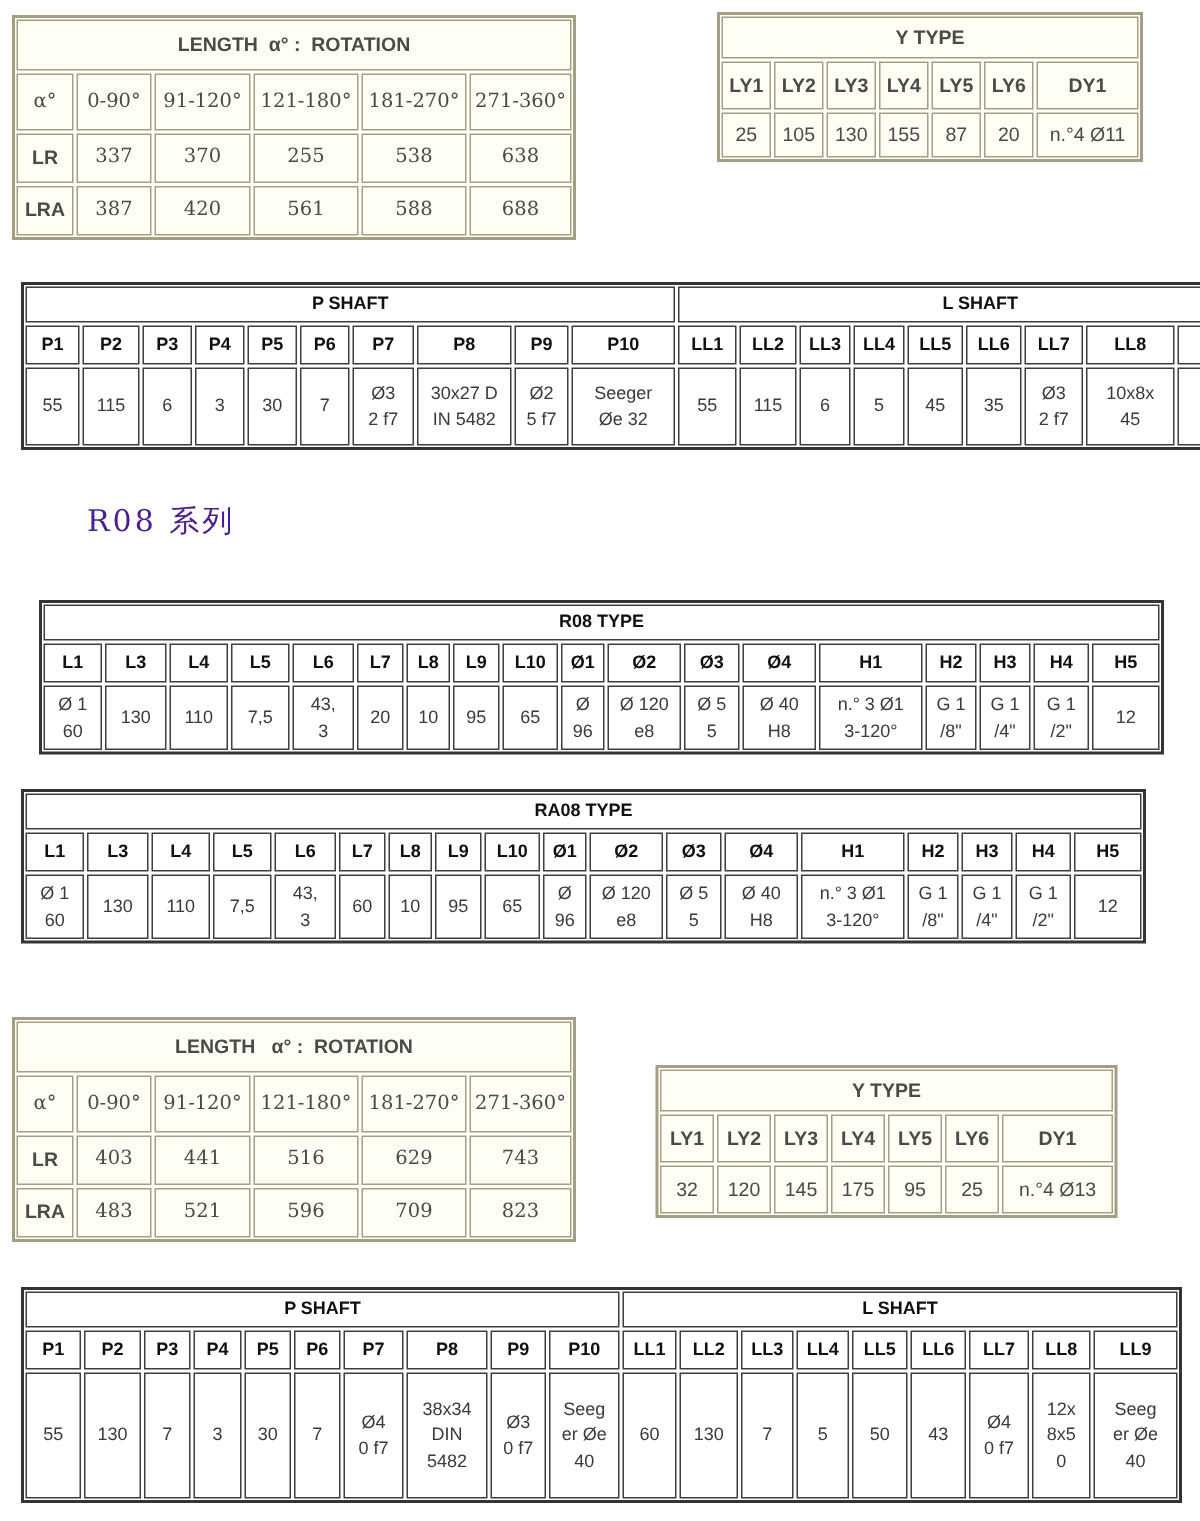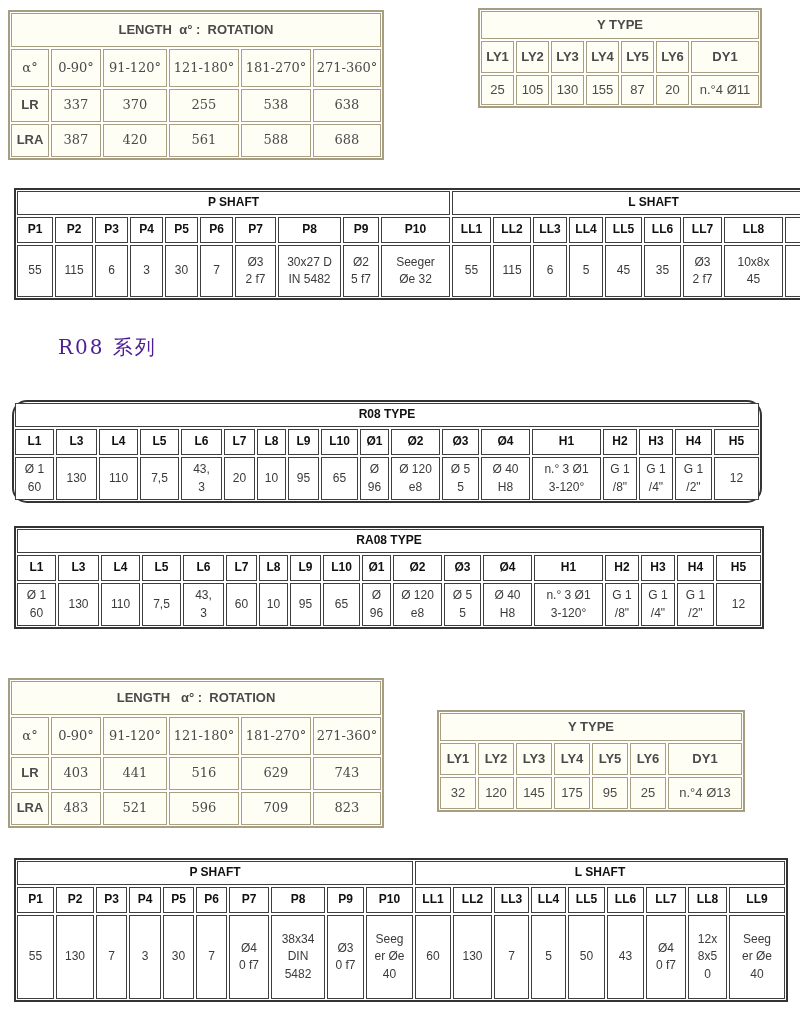--- a/index.html
+++ b/index.html
@@ -121,21 +121,21 @@
       <div class="cell">Ø3
 2 f7</div>
       <div class="cell">10x8x
 45</div>
       <div class="cell">Seeger
 Øe 32</div>
   </div>
 
   <div class="doc-heading">R08 系列</div>
 
-  <div class="gtable dark" style="left:12px;top:400px;grid-template-columns:39px 41px 39px 39px 41px 31px 29px 31px 37px 29px 49px 37px 49px 69px 34px 34px 37px 45px;grid-template-rows:24px 26px 43px;border-radius:15px;">
+  <div class="gtable dark" style="left:26px;top:400px;grid-template-columns:39px 41px 39px 39px 41px 31px 29px 31px 37px 29px 49px 37px 49px 69px 34px 34px 37px 45px;grid-template-rows:24px 26px 43px;">
     <div class="cell th span-all">R08 TYPE</div>
     <div class="cell th">L1</div>
       <div class="cell th">L3</div>
       <div class="cell th">L4</div>
       <div class="cell th">L5</div>
       <div class="cell th">L6</div>
       <div class="cell th">L7</div>
       <div class="cell th">L8</div>
       <div class="cell th">L9</div>
       <div class="cell th">L10</div>

